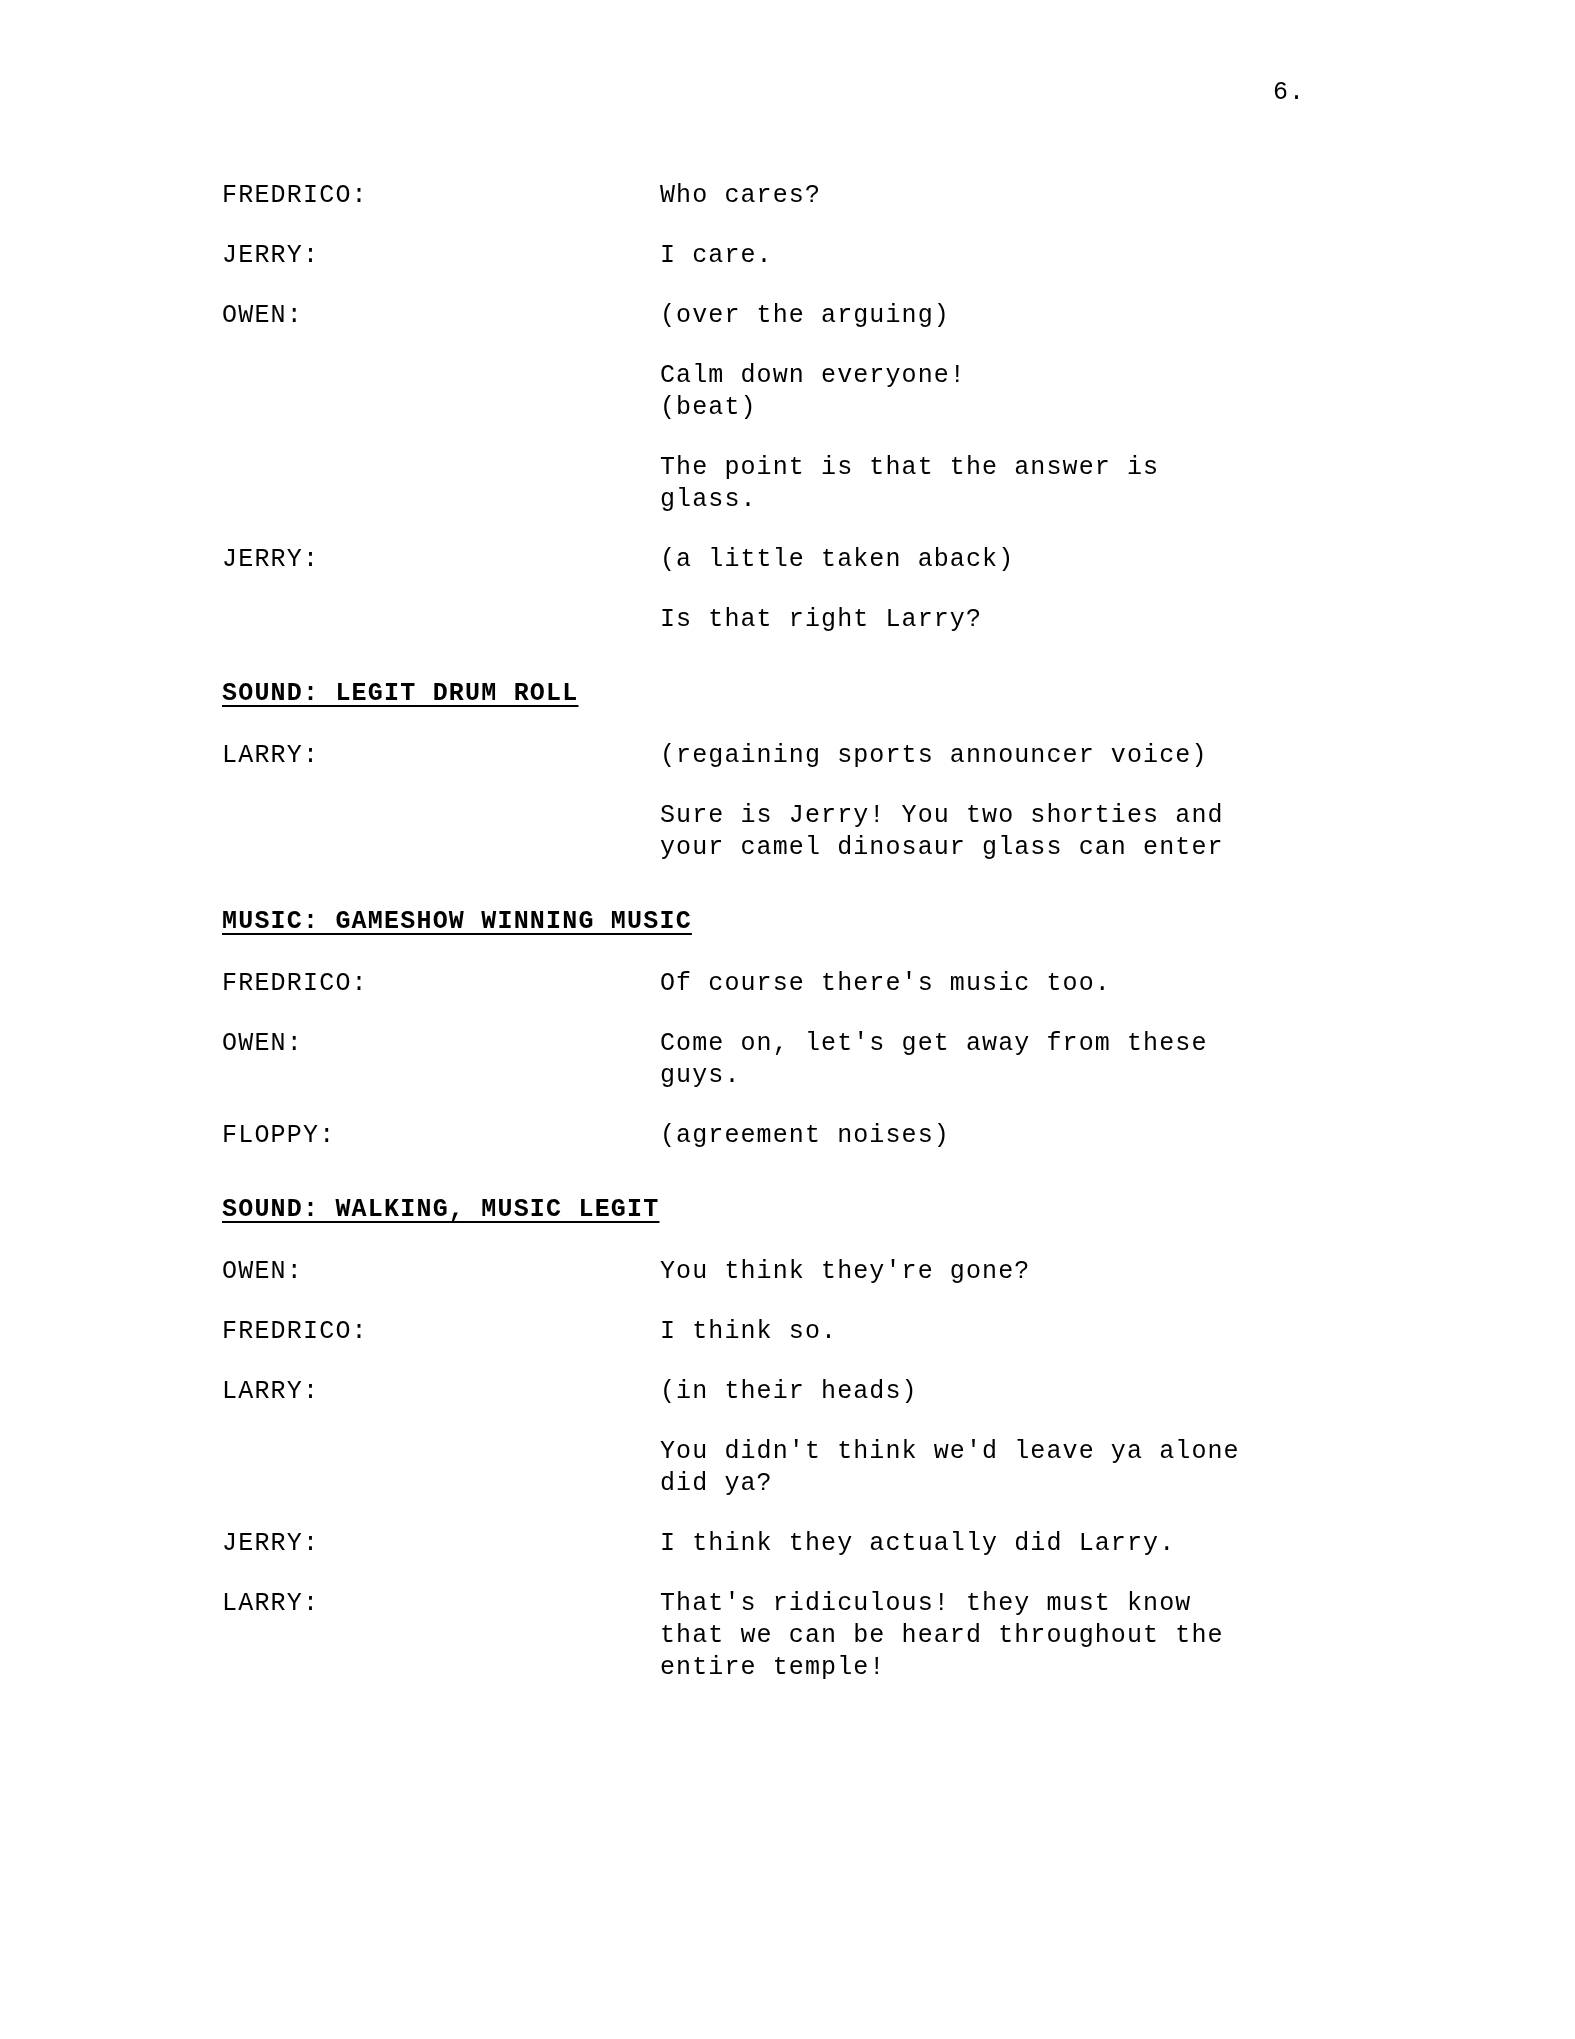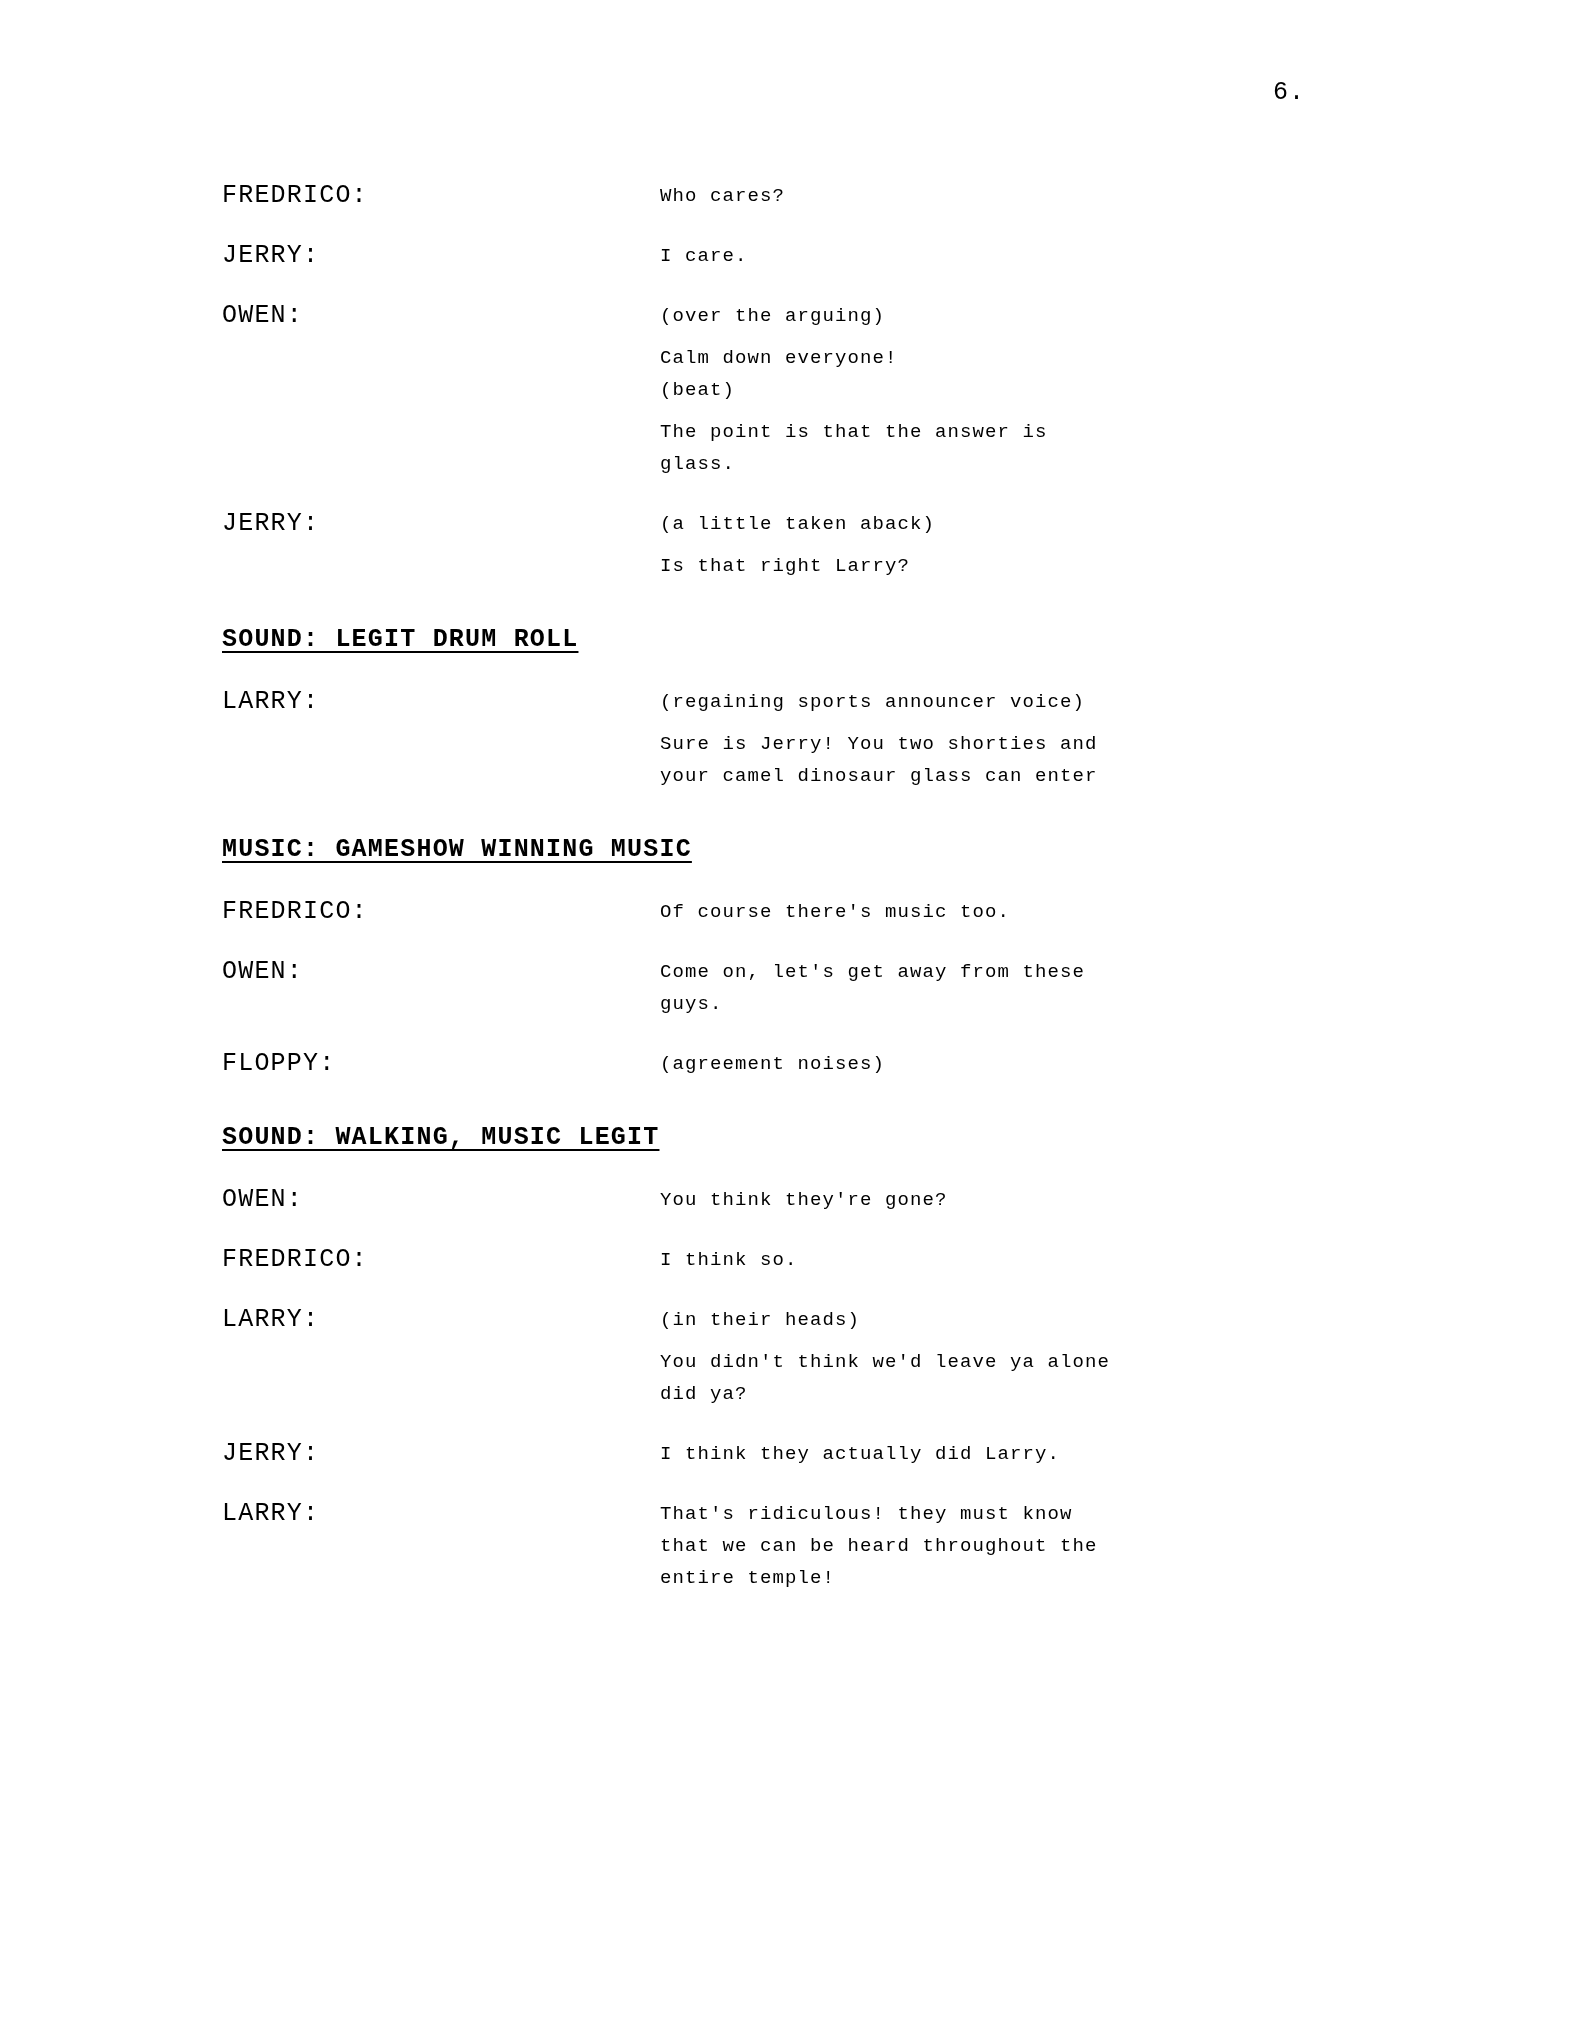--- a/index.html
+++ b/index.html
@@ -42,30 +42,30 @@
   .speaker {
     width: 406px;
     flex: 0 0 406px;
     font-size: 25px;
     line-height: 32px;
     letter-spacing: 1.2px;
     white-space: pre;
   }
   .lines {
     flex: 1 1 auto;
-    font-size: 19px;
+    font-size: 25px;
     line-height: 32px;
     letter-spacing: 1.1px;
   }
   .line {
     margin: 0;
     white-space: pre-wrap;
   }
   .para-gap {
-    margin-top: 10px;
+    margin-top: 28px;
   }
   .cue {
     font-size: 25px;
     line-height: 32px;
     letter-spacing: 1.2px;
     text-decoration: underline;
     text-underline-offset: 5px;
     display: inline-block;
     margin-bottom: 30px;
   }

